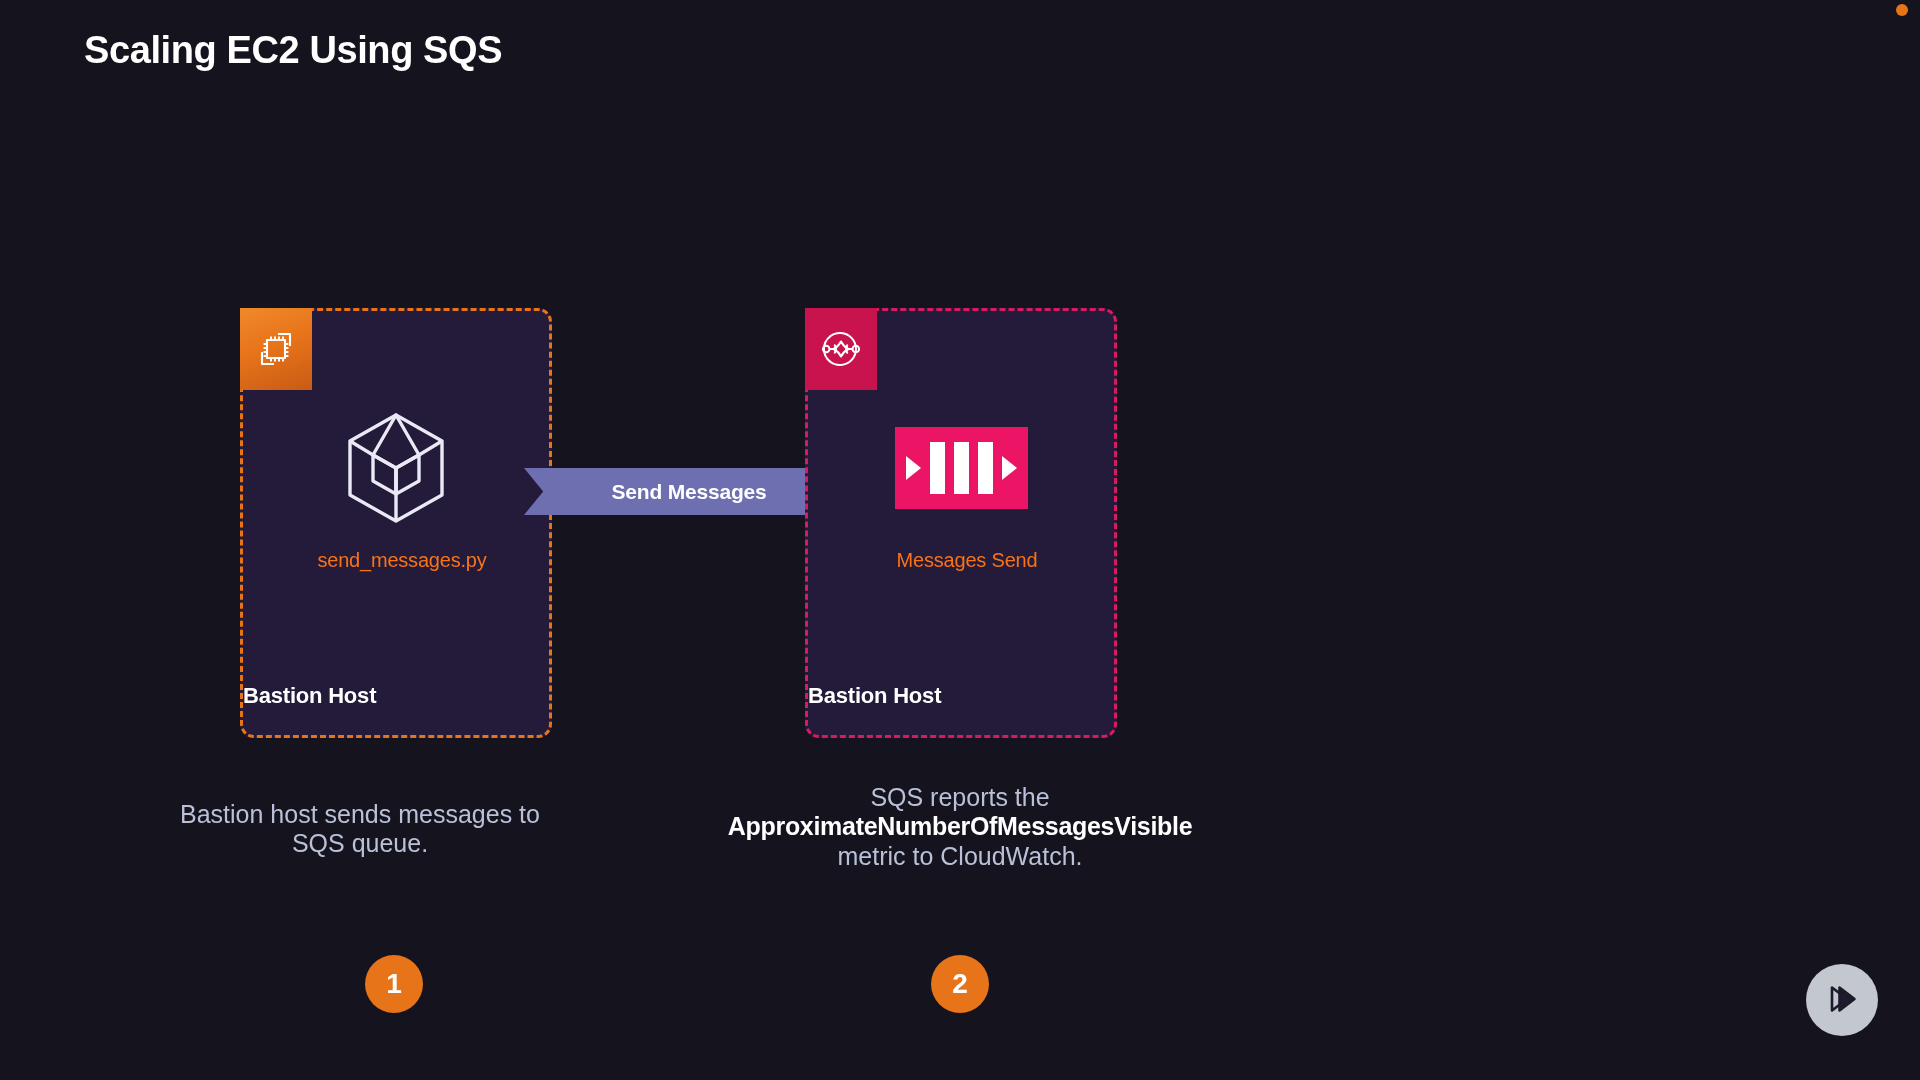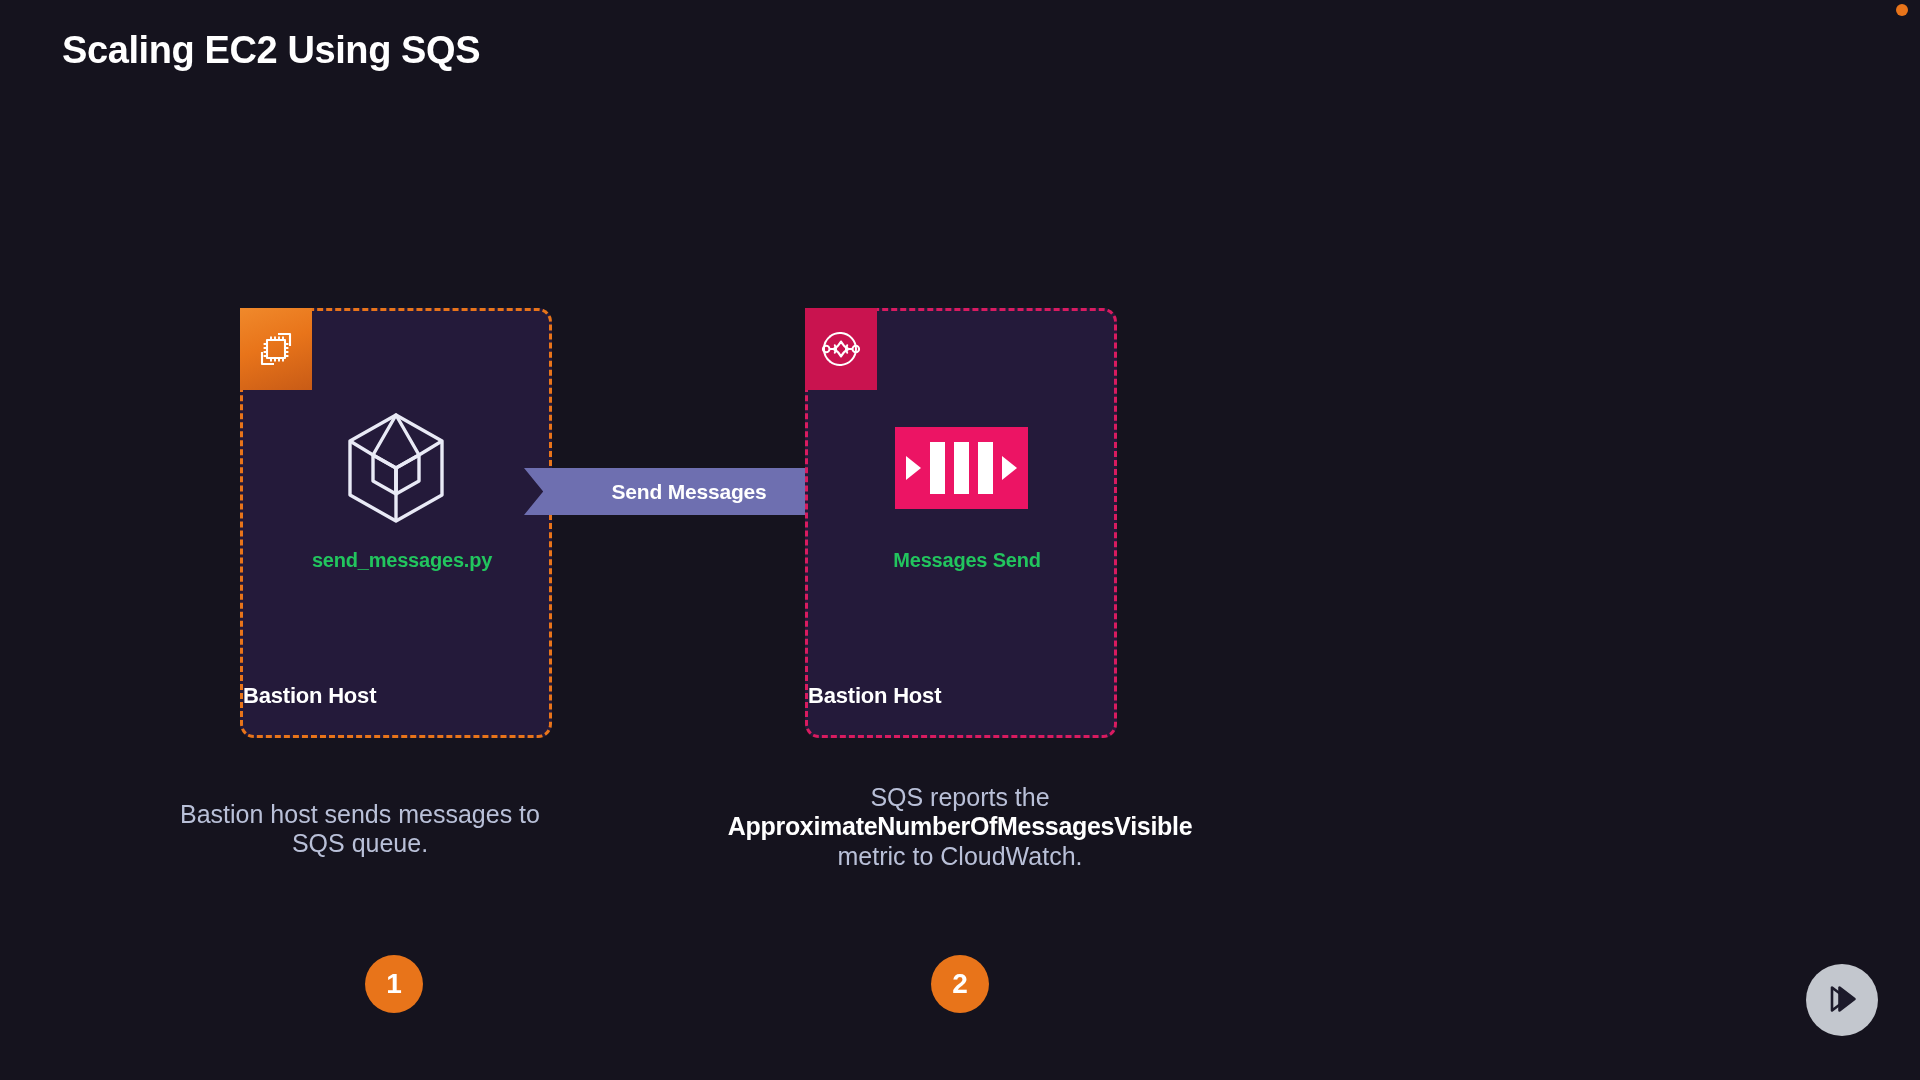--- a/index.html
+++ b/index.html
@@ -40,20 +40,21 @@
     line-height: 1.35;
   }
 
   .slide-title {
     font-size: 38px;
     font-weight: 700;
     color: #ffffff;
     letter-spacing: -0.4px;
     line-height: 1.35;
     margin-top: 5px;
+    margin-left: 22px;
   }
 
   
   .corner-dot {
     position: absolute;
     right: 12px;
     top: 4px;
     width: 12px;
     height: 12px;
     border-radius: 50%;
@@ -134,22 +135,22 @@
     background: #ffffff;
   }
 
   
   .svc-label {
     position: absolute;
     left: 12px; right: 0;
     top: 238px;
     text-align: center;
     font-size: 20px;
-    font-weight: 700;
-    color: #22c55e;
+    font-weight: 400;
+    color: #f97316;
     letter-spacing: -0.2px;
   }
 
   .svc-footer {
     position: absolute;
     left: 0; right: 0;
     bottom: 26px;
     text-align: left;
     font-size: 22px;
     font-weight: 700;

